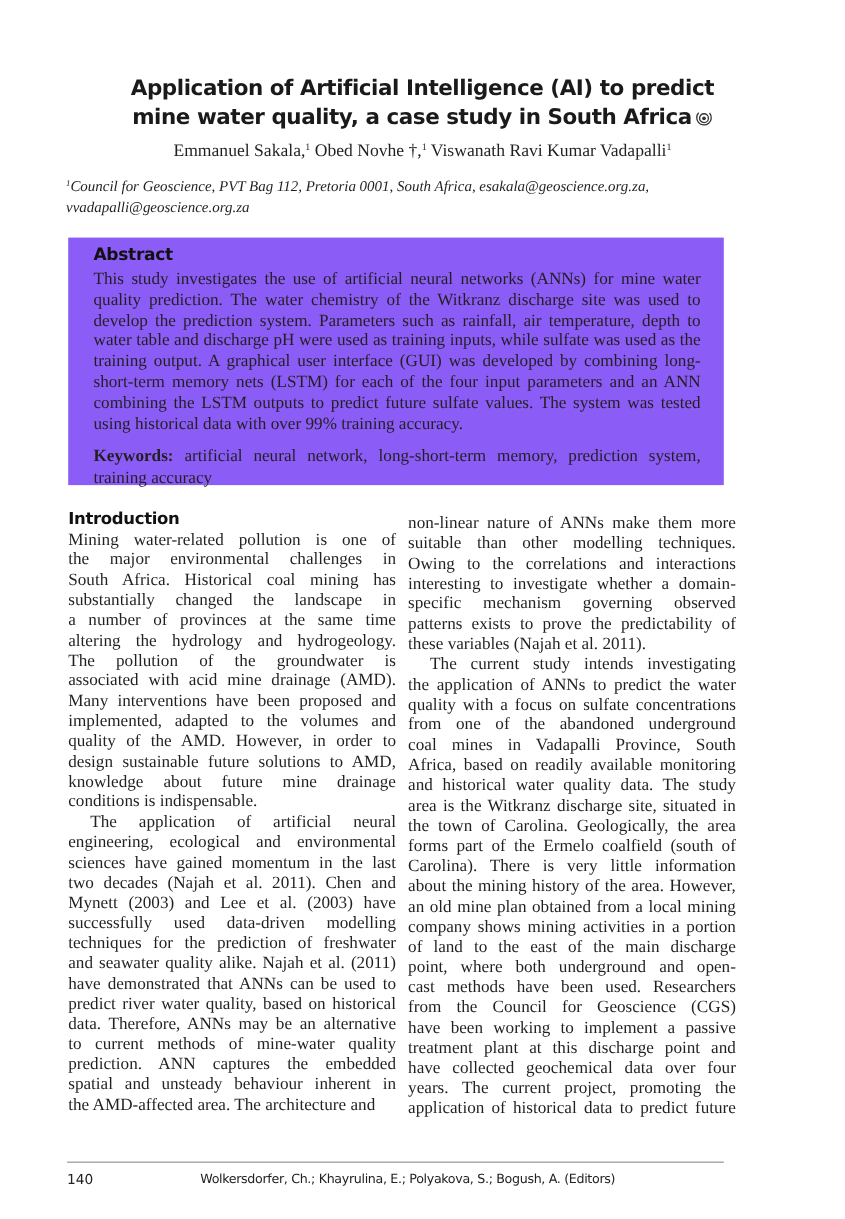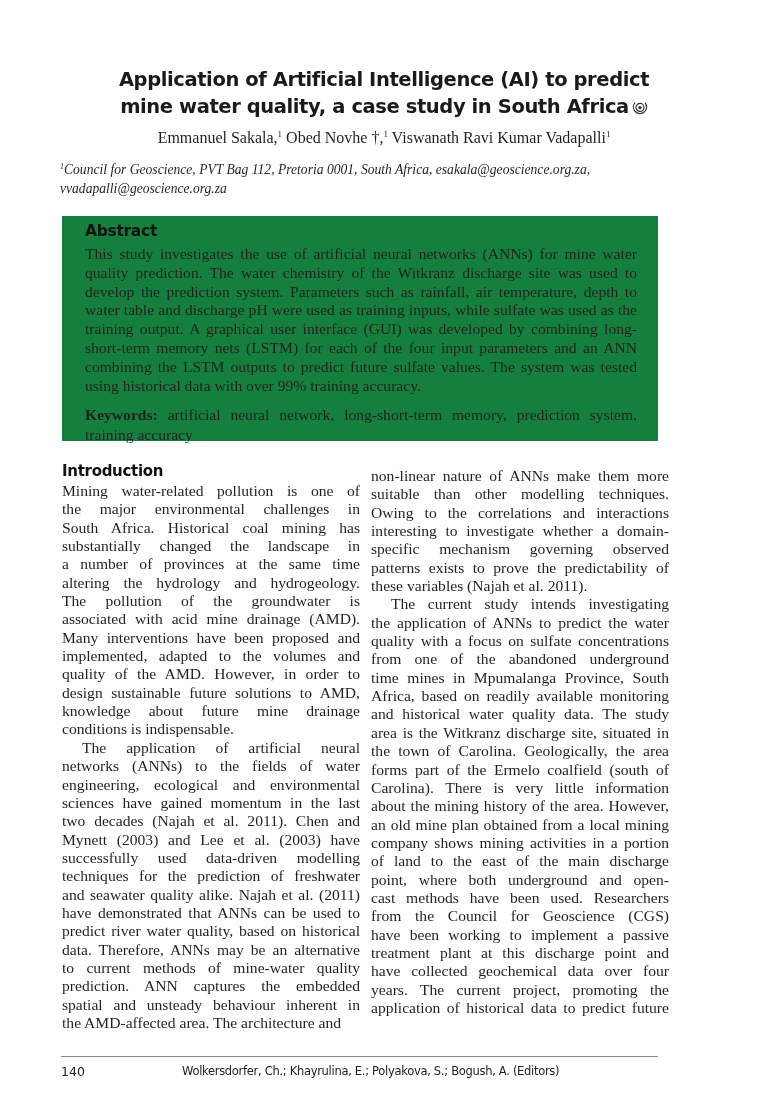--- a/index.html
+++ b/index.html
@@ -65,21 +65,21 @@
     }
     .affiliation sup { font-size: 8px; vertical-align: 5px; line-height: 0; }
     .affiliation .aff-line { display: block; white-space: nowrap; }
 
     .abstract-box {
       position: absolute;
       left: 62px;
       top: 216px;
       width: 596px;
       height: 225px;
-      background: #15803d;
+      background: #8b5cf6;
     }
     .abstract-heading {
       position: absolute;
       left: 23px;
       top: 6px;
       font-family: "DejaVu Sans", sans-serif;
       font-weight: bold;
       font-size: 15.5px;
       letter-spacing: -0.3px;
       color: #111;
@@ -223,21 +223,20 @@
         <span class="ln">associated with acid mine drainage (AMD).</span>
         <span class="ln">Many interventions have been proposed and</span>
         <span class="ln">implemented, adapted to the volumes and</span>
         <span class="ln">quality of the AMD. However, in order to</span>
         <span class="ln">design sustainable future solutions to AMD,</span>
         <span class="ln">knowledge about future mine drainage</span>
         <span class="ln last">conditions is indispensable.</span>
       </div>
       <div>
         <span class="ln indent">The application of artificial neural</span>
-        <span class="ln">networks (ANNs) to the fields of water</span>
         <span class="ln">engineering, ecological and environmental</span>
         <span class="ln">sciences have gained momentum in the last</span>
         <span class="ln">two decades (Najah et al. 2011). Chen and</span>
         <span class="ln">Mynett (2003) and Lee et al. (2003) have</span>
         <span class="ln">successfully used data-driven modelling</span>
         <span class="ln">techniques for the prediction of freshwater</span>
         <span class="ln">and seawater quality alike. Najah et al. (2011)</span>
         <span class="ln">have demonstrated that ANNs can be used to</span>
         <span class="ln">predict river water quality, based on historical</span>
         <span class="ln">data. Therefore, ANNs may be an alternative</span>
@@ -256,21 +255,21 @@
         <span class="ln">interesting to investigate whether a domain-</span>
         <span class="ln">specific mechanism governing observed</span>
         <span class="ln">patterns exists to prove the predictability of</span>
         <span class="ln last">these variables (Najah et al. 2011).</span>
       </div>
       <div>
         <span class="ln indent">The current study intends investigating</span>
         <span class="ln">the application of ANNs to predict the water</span>
         <span class="ln">quality with a focus on sulfate concentrations</span>
         <span class="ln">from one of the abandoned underground</span>
-        <span class="ln">time mines in Mpumalanga Province, South</span>
+        <span class="ln">coal mines in Vadapalli Province, South</span>
         <span class="ln">Africa, based on readily available monitoring</span>
         <span class="ln">and historical water quality data. The study</span>
         <span class="ln">area is the Witkranz discharge site, situated in</span>
         <span class="ln">the town of Carolina. Geologically, the area</span>
         <span class="ln">forms part of the Ermelo coalfield (south of</span>
         <span class="ln">Carolina). There is very little information</span>
         <span class="ln">about the mining history of the area. However,</span>
         <span class="ln">an old mine plan obtained from a local mining</span>
         <span class="ln">company shows mining activities in a portion</span>
         <span class="ln">of land to the east of the main discharge</span>

